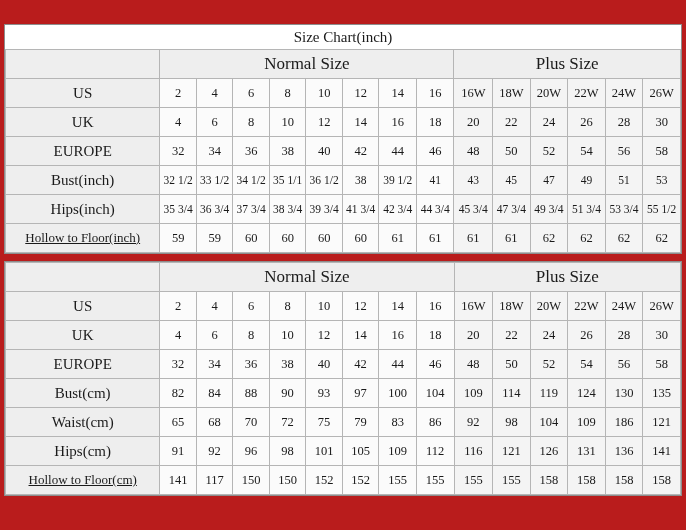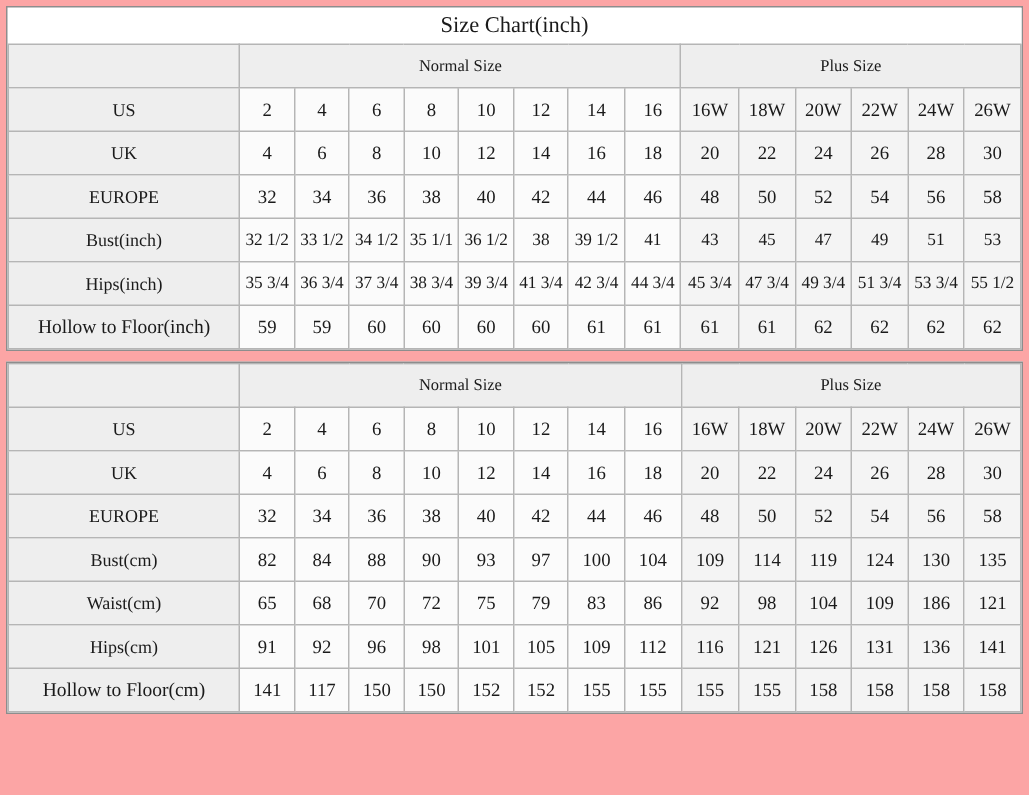--- a/index.html
+++ b/index.html
@@ -11,25 +11,25 @@
     height: 530px;
     background: #c9c9c9;
     font-family: "Liberation Serif", serif;
     color: #1a1a1a;
     overflow: hidden;
   }
   .page {
     width: 686px;
     height: 530px;
     box-sizing: border-box;
-    padding: 4px 4px;
+    padding: 24px 4px;
     display: flex;
     flex-direction: column;
     gap: 7px;
-    background: #fca5a5;
+    background: #b91c1c;
   }
   .chart {
     background: #ffffff;
     border: 1px solid #8d8d8d;
     box-sizing: border-box;
     width: 678px;
   }
   table {
     border-collapse: collapse;
     width: 100%;
@@ -47,35 +47,36 @@
   }
   .title-cell {
     font-size: 15px;
     height: 24px;
     border-left: none;
     border-right: none;
     border-top: none;
     background: #fff;
   }
   .group-head {
-    font-size: 11px;
+    font-size: 17px;
     height: 24px;
     background: #eeeeee;
     margin-top: 14px;
   }
   .blank {
     background: #eeeeee;
   }
   .label-cell {
-    font-size: 12px;
+    font-size: 15px;
     background: #eeeeee;
     text-align: center;
   }
   .hollow-label {
     font-size: 13px;
+    text-decoration: underline;
   }
   .datacell {
     background: #fbfbfb;
   }
   .plus {
     background: #f4f4f4;
   }
   .small { font-size: 11.5px; }
 </style>
 </head>

